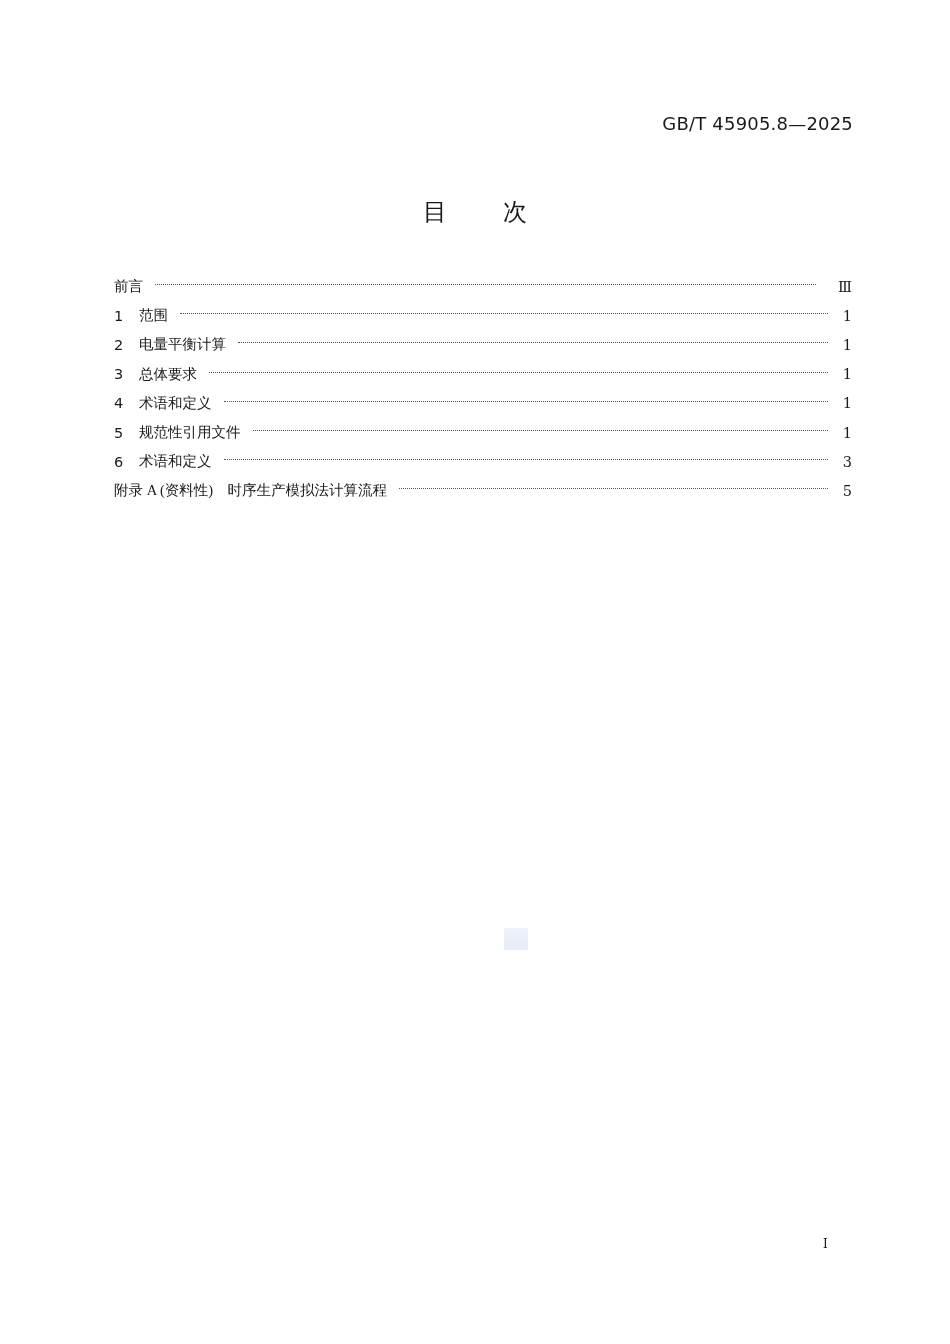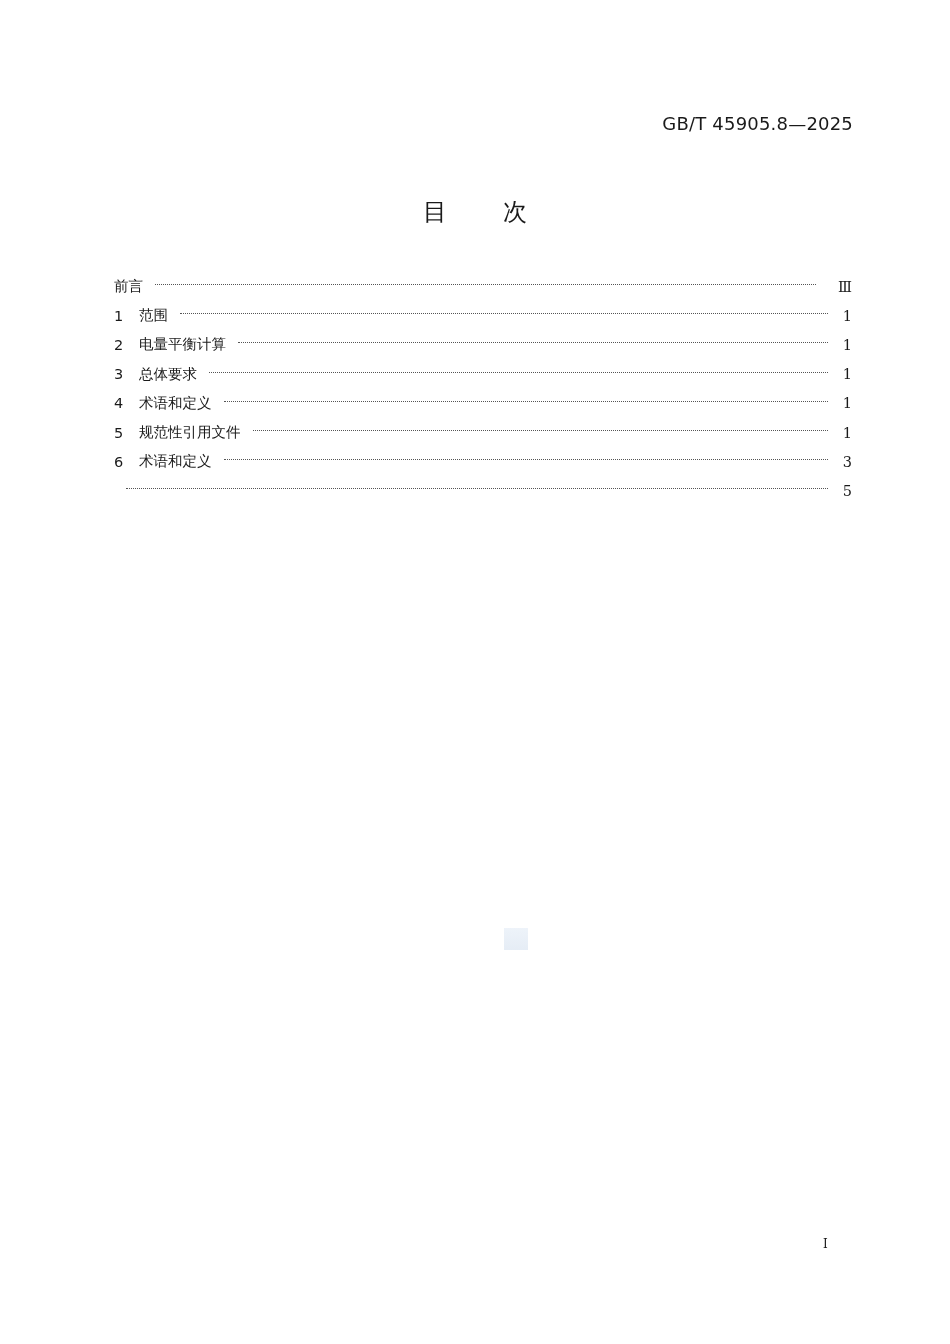--- a/index.html
+++ b/index.html
@@ -62,19 +62,20 @@
     <span class="toc-leader"></span>
     <span class="toc-page">1</span>
   </div>
   <div class="toc-row">
     <span class="toc-num">6</span>
     <span class="toc-text">术语和定义</span>
     <span class="toc-leader"></span>
     <span class="toc-page">3</span>
   </div>
   <div class="toc-row">
+    <span class="toc-text">附录 A (资料性)　时序生产模拟法计算流程</span>
     <span class="toc-leader"></span>
     <span class="toc-page">5</span>
   </div>
 </div>
 
 <div class="watermark"></div>
 <div class="page-num">I</div>
 
 </body></html>

